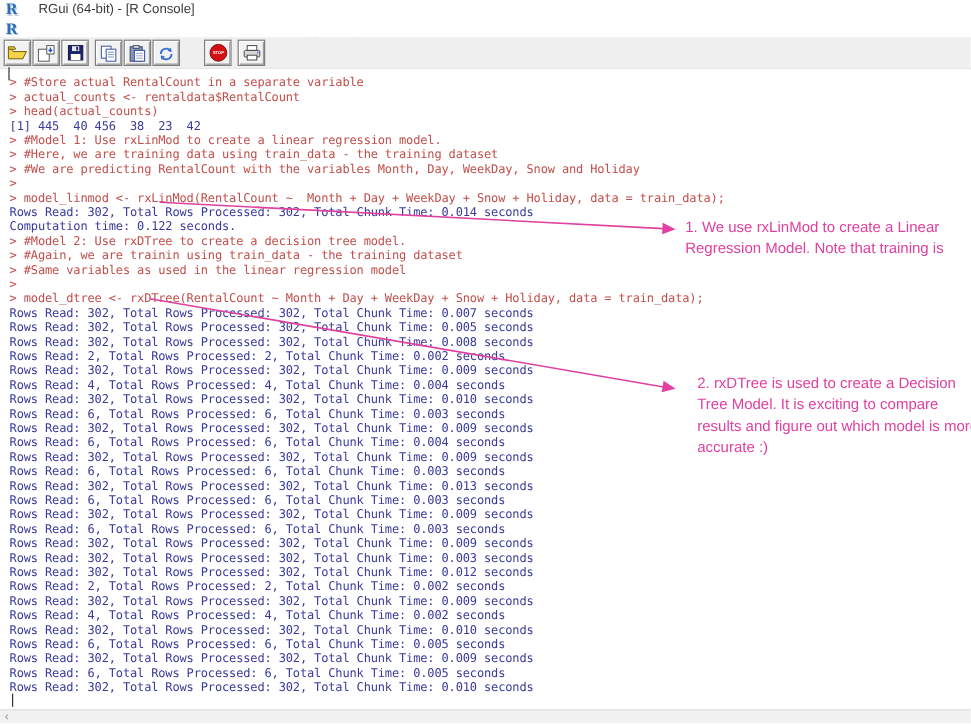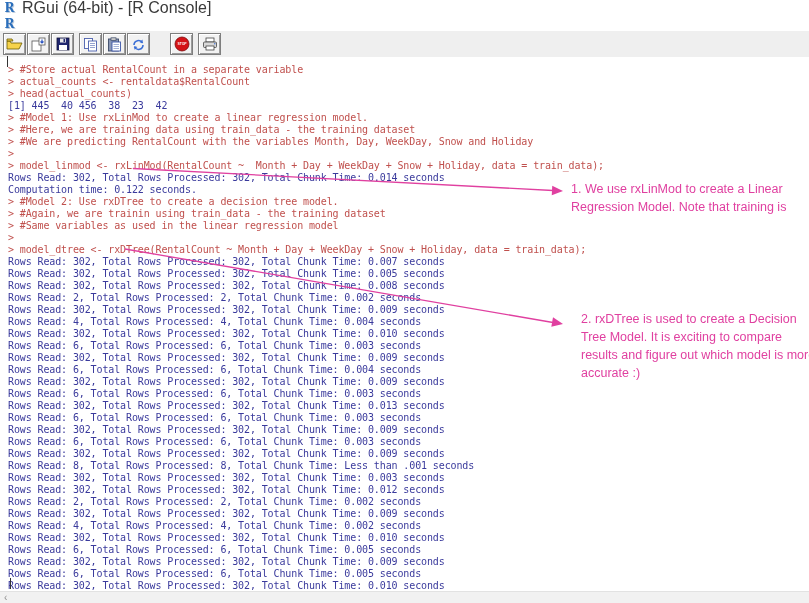--- a/index.html
+++ b/index.html
@@ -10,21 +10,21 @@
   
   .titlebar{
     position:absolute;left:0;top:0;width:809px;height:16px;
     display:flex;align-items:center;background:#ffffff;
   }
   .r-logo{
     font-family:"DejaVu Serif",serif;font-weight:bold;font-style:normal;
     color:#2a6ebb;font-size:12px;line-height:12px;width:13px;text-align:center;
     margin-left:3px;text-shadow:1px 1px 0 #c3cfdd;
   }
-  .title-text{font-size:16px;color:#3a3a3a;margin-left:6px;white-space:nowrap;}
+  .title-text{font-size:11px;color:#3a3a3a;margin-left:16px;white-space:nowrap;}
   
   .menubar{
     position:absolute;left:0;top:16px;width:809px;height:15px;
     display:flex;align-items:center;background:#ffffff;
   }
   .menu-item{
     display:inline-block;font-size:11px;color:#1a1a1a;padding:0 7px;cursor:default;margin-top:24px;
   }
   .menu-item::first-letter{text-decoration:underline;}
   
@@ -176,21 +176,20 @@
     <div class="cline output">Rows Read: 6, Total Rows Processed: 6, Total Chunk Time: 0.003 seconds</div>
     <div class="cline output">Rows Read: 302, Total Rows Processed: 302, Total Chunk Time: 0.009 seconds</div>
     <div class="cline output">Rows Read: 6, Total Rows Processed: 6, Total Chunk Time: 0.004 seconds</div>
     <div class="cline output">Rows Read: 302, Total Rows Processed: 302, Total Chunk Time: 0.009 seconds</div>
     <div class="cline output">Rows Read: 6, Total Rows Processed: 6, Total Chunk Time: 0.003 seconds</div>
     <div class="cline output">Rows Read: 302, Total Rows Processed: 302, Total Chunk Time: 0.013 seconds</div>
     <div class="cline output">Rows Read: 6, Total Rows Processed: 6, Total Chunk Time: 0.003 seconds</div>
     <div class="cline output">Rows Read: 302, Total Rows Processed: 302, Total Chunk Time: 0.009 seconds</div>
     <div class="cline output">Rows Read: 6, Total Rows Processed: 6, Total Chunk Time: 0.003 seconds</div>
     <div class="cline output">Rows Read: 302, Total Rows Processed: 302, Total Chunk Time: 0.009 seconds</div>
-    <div class="cline output">Rows Read: 8, Total Rows Processed: 8, Total Chunk Time: Less than .001 seconds</div>
     <div class="cline output">Rows Read: 302, Total Rows Processed: 302, Total Chunk Time: 0.003 seconds</div>
     <div class="cline output">Rows Read: 302, Total Rows Processed: 302, Total Chunk Time: 0.012 seconds</div>
     <div class="cline output">Rows Read: 2, Total Rows Processed: 2, Total Chunk Time: 0.002 seconds</div>
     <div class="cline output">Rows Read: 302, Total Rows Processed: 302, Total Chunk Time: 0.009 seconds</div>
     <div class="cline output">Rows Read: 4, Total Rows Processed: 4, Total Chunk Time: 0.002 seconds</div>
     <div class="cline output">Rows Read: 302, Total Rows Processed: 302, Total Chunk Time: 0.010 seconds</div>
     <div class="cline output">Rows Read: 6, Total Rows Processed: 6, Total Chunk Time: 0.005 seconds</div>
     <div class="cline output">Rows Read: 302, Total Rows Processed: 302, Total Chunk Time: 0.009 seconds</div>
     <div class="cline output">Rows Read: 6, Total Rows Processed: 6, Total Chunk Time: 0.005 seconds</div>
     <div class="cline output">Rows Read: 302, Total Rows Processed: 302, Total Chunk Time: 0.010 seconds</div>

